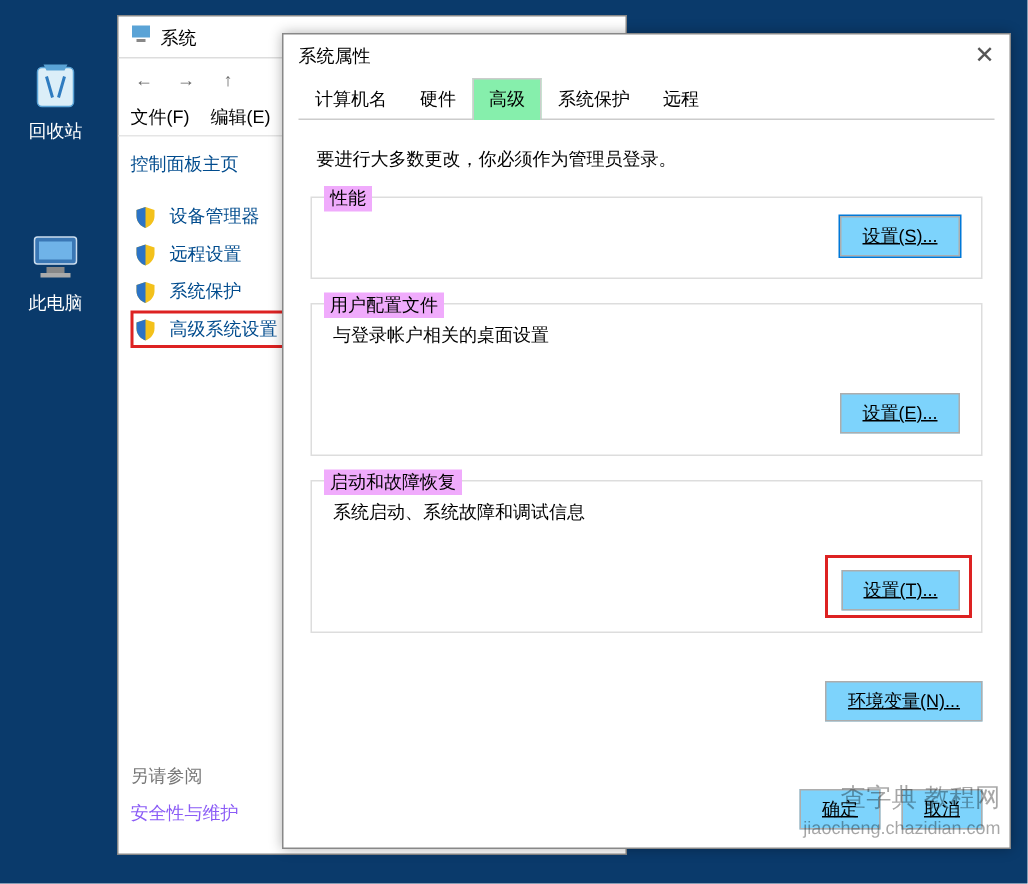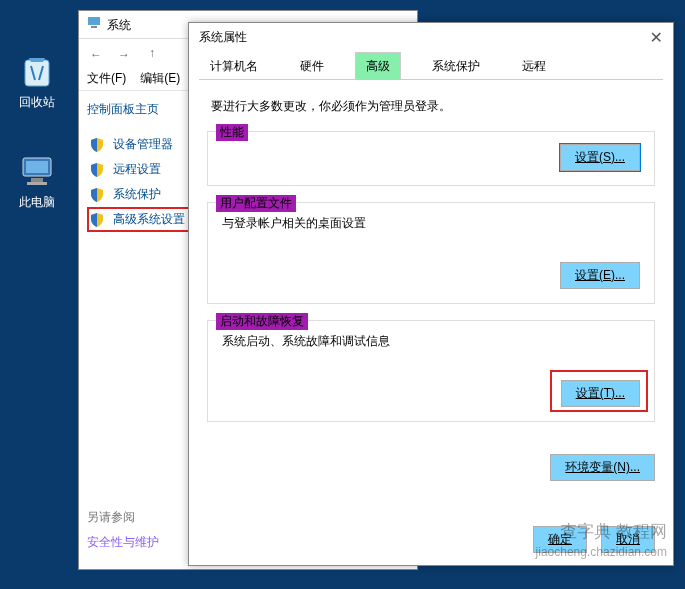--- a/index.html
+++ b/index.html
@@ -1,45 +1,45 @@
 <!DOCTYPE html>
 <html><head>
 <meta charset="utf-8">
 <style>
 *{box-sizing:border-box;margin:0;padding:0;font-family:"Microsoft YaHei","Segoe UI",sans-serif;font-size:12px;}
 body{width:685px;height:589px;background:#0a3a6b;position:relative;overflow:hidden;}
 .desktop{position:absolute;inset:0;}
 .di{position:absolute;width:60px;text-align:center;color:#fff;}
 .di .ic{width:40px;height:40px;margin:0 auto 4px;}
-.di-recycle{left:7px;top:50px;}
+.di-recycle{left:7px;top:35px;}
 .di-pc{left:7px;top:150px;}
 
 .cpwin{position:absolute;left:78px;top:10px;width:340px;height:560px;background:#fff;border:1px solid #888;}
 .cpwin .tit{height:28px;line-height:28px;padding-left:8px;border-bottom:1px solid #ddd;display:flex;align-items:center;gap:6px;}
 .cpwin .nav{height:28px;display:flex;align-items:center;gap:10px;padding:0 8px;color:#666;}
 .cpwin .navbtn{width:18px;text-align:center;}
 .cpwin .menu{height:24px;display:flex;align-items:center;gap:14px;padding:0 8px;border-bottom:1px solid #e5e5e5;}
 .cpwin .side{padding:10px 8px;}
 .cpwin .sidehead{color:#004b8d;margin-bottom:14px;}
 .sitem{display:flex;align-items:center;gap:8px;padding:4px 2px;color:#004b8d;cursor:pointer;}
 .sitem.hl{border:2px solid #d22;padding:2px 0;}
 .shield{width:16px;height:16px;}
 .cpwin .also{position:absolute;bottom:18px;left:8px;color:#777;}
 .cpwin .also .lnk{color:#8b5cf6;margin-top:8px;}
 
 .dlg{position:absolute;left:188px;top:22px;width:486px;height:544px;background:#fff;border:1px solid #888;box-shadow:0 0 8px rgba(0,0,0,.3);}
 .dlg .dtit{height:28px;display:flex;align-items:center;justify-content:space-between;padding:0 10px;}
 .dlg .close{font-size:16px;color:#555;}
-.tabs{display:flex;border-bottom:1px solid #ccc;margin:0 10px;gap:20px;}
+.tabs{display:flex;border-bottom:1px solid #ccc;margin:0 10px;}
 .tab{padding:5px 10px;border:1px solid transparent;border-bottom:none;position:relative;top:1px;cursor:pointer;}
 .tab.active{border-color:#ccc;background:#86efac;}
 .dbody{padding:10px 18px;}
 .note{margin:8px 4px 16px;}
 .grp{border:1px solid #ddd;padding:12px 14px 14px;margin-bottom:16px;position:relative;}
-.grp .gl{position:absolute;top:-8px;left:8px;background:#a21caf;padding:0 4px;}
+.grp .gl{position:absolute;top:-8px;left:8px;background:#f0abfc;padding:0 4px;}
 .grp .desc{margin-bottom:30px;}
 .btn{border:1px solid #adadad;background:#7dd3fc;padding:4px 14px;cursor:pointer;text-decoration:underline;}
 .btnrow{text-align:right;}
 .btn.hlblue{outline:1px solid #0078d7;}
 .redbox{position:absolute;border:2px solid #d22;pointer-events:none;}
 .env{ text-align:right;margin:6px 18px 0 0;}
 .okrow{position:absolute;bottom:12px;right:18px;display:flex;gap:14px;}
 .wm{position:absolute;right:6px;bottom:6px;color:rgba(0,0,0,.35);font-size:12px;pointer-events:none;}
 .wm2{position:absolute;right:6px;bottom:22px;color:rgba(0,0,0,.35);font-size:17px;pointer-events:none;}
 </style>

